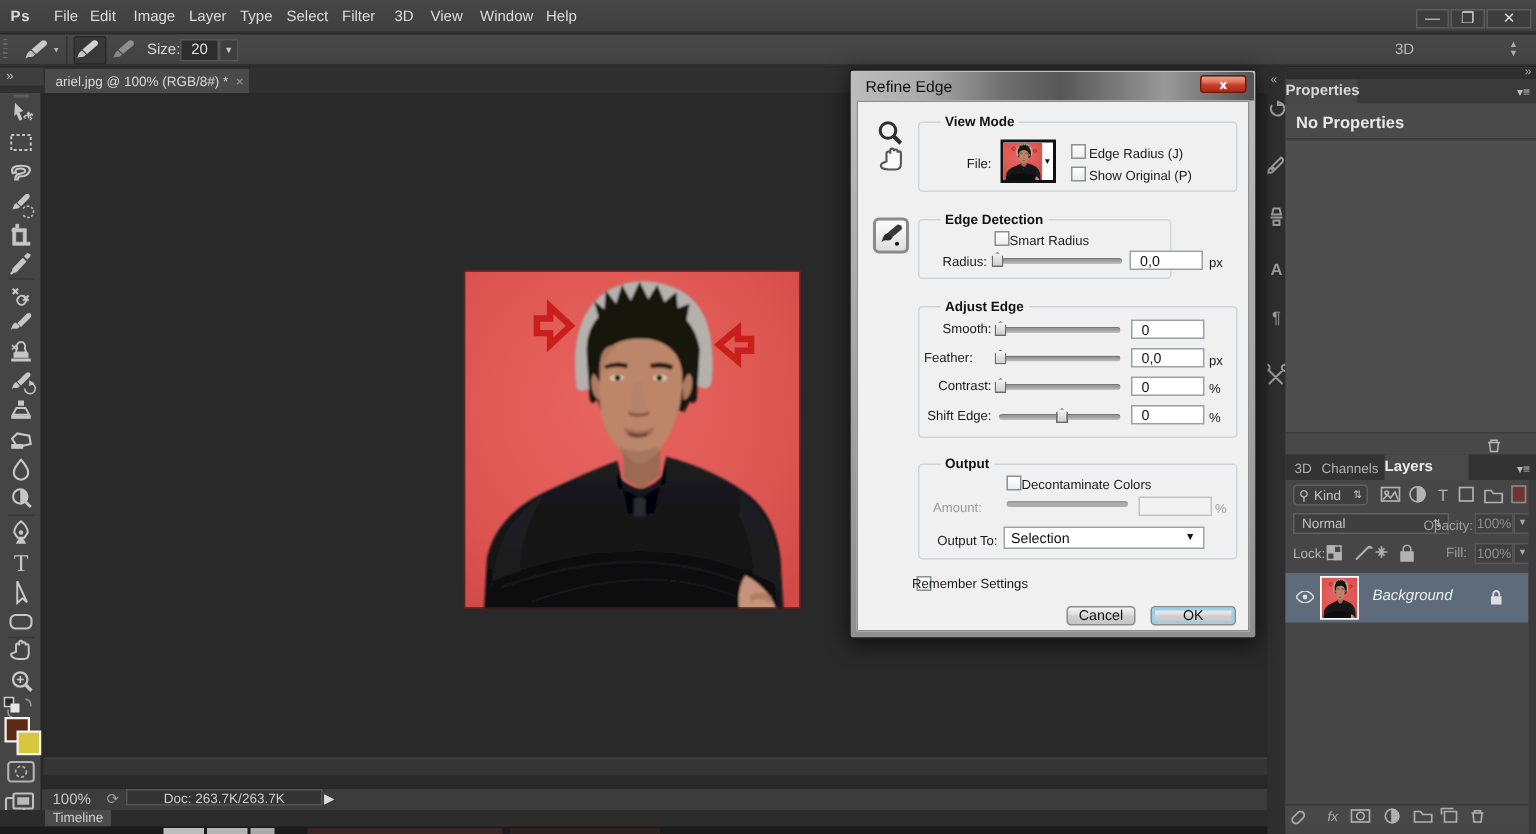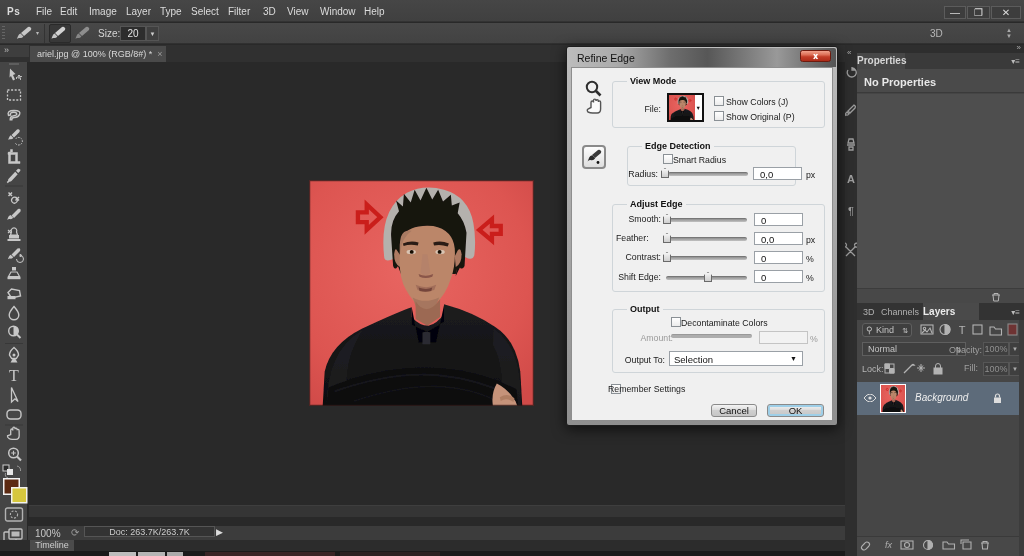--- a/index.html
+++ b/index.html
@@ -390,24 +390,24 @@
             <circle cx="14" cy="15.5" r="1.4" fill="#111"></circle>
           </svg></div>
 <div class="grp" style="left:40px;top:13px;width:213px;height:47px">
           <b>View Mode</b>
         </div>
 <span class="lbl" style="left:62px;top:36px;width:27px;text-align:right">File:</span>
 <div style="position:absolute;left:95px;top:25px;width:37px;height:29px;border:2px solid #111;background:#fff"><svg width="26" height="25" viewBox="0 0 230 231" preserveAspectRatio="none">
             <use href="#ph"></use>
           </svg><span style="position:absolute;right:1px;top:10px;font-size:5.5px;color:#111">▼</span></div>
 <span class="cb" style="left:142px;top:28px"></span>
-        <span class="lbl" style="left:154px;top:29px">Show Colors (J)</span>
+        <span class="lbl" style="left:154px;top:29px">Edge Radius (J)</span>
 <span class="cb" style="left:142px;top:43px"></span>
         <span class="lbl" style="left:154px;top:44px">Show Original (P)</span>
-<div class="grp" style="left:55px;top:78px;width:169px;height:40px">
+<div class="grp" style="left:40px;top:78px;width:169px;height:40px">
           <b>Edge Detection</b>
         </div>
 <span class="cb" style="left:91px;top:86px"></span>
         <span class="lbl" style="left:101px;top:87px">Smart Radius</span>
 <span class="lbl" style="left:50px;top:101px;width:36px;text-align:right">Radius:</span>
 <div class="track" style="left:96px;top:104px;width:80px"></div>
         <div class="thumb" style="left:89px;top:100px"></div>
 <input class="fld" style="left: 181px; top: 99px;" value="0,0" readonly="">
         <span class="lbl" style="left:234px;top:102px">px</span>
 <div class="grp" style="left:40px;top:136px;width:213px;height:88px">
@@ -430,21 +430,21 @@
 <span class="lbl" style="left:30px;top:204px;width:59px;text-align:right">Shift Edge:</span>
 <div class="track" style="left:94px;top:208px;width:81px"></div>
         <div class="thumb" style="left:132px;top:204px"></div>
 <input class="fld" style="left: 182px; top: 202px;" value="0" readonly="">
         <span class="lbl" style="left:234px;top:205px">%</span>
 <div class="grp" style="left:40px;top:241px;width:213px;height:64px">
           <b>Output</b>
         </div>
 <span class="cb" style="left:99px;top:249px"></span>
         <span class="lbl" style="left:109px;top:250px">Decontaminate Colors</span>
-<span class="lbl" style="left:62px;top:265px;width:39px;text-align:right;color:#9a9a9a">Amount:</span>
+<span class="lbl" style="left:50px;top:265px;width:39px;text-align:left;color:#9a9a9a">Amount:</span>
 <div class="track" style="left:99px;top:266px;width:81px;background:#adadad;border-top-color:#999"></div>
 <input class="fld" style="left: 187px; top: 263px; border-color: rgb(196, 196, 196); background: rgb(242, 242, 242);" value="" readonly="">
         <span class="lbl" style="left:238px;top:266px;color:#9a9a9a">%</span>
 <span class="lbl" style="left:46px;top:287px;width:47px;text-align:right">Output To:</span>
 <div style="position:absolute;left:97px;top:283px;width:134px;height:15px;background:#fff;border:1px solid #9aa0a6">
           <span style="position:absolute;left:4px;top:2px;font-size:9.5px;color:#111">Selection</span>
           <span style="position:absolute;right:5px;top:3px;font-size:7px;color:#111">▼</span>
         </div>
 <span class="cb" style="left:39px;top:316px"></span>
         <span class="lbl" style="left:36px;top:316px">Remember Settings</span>

